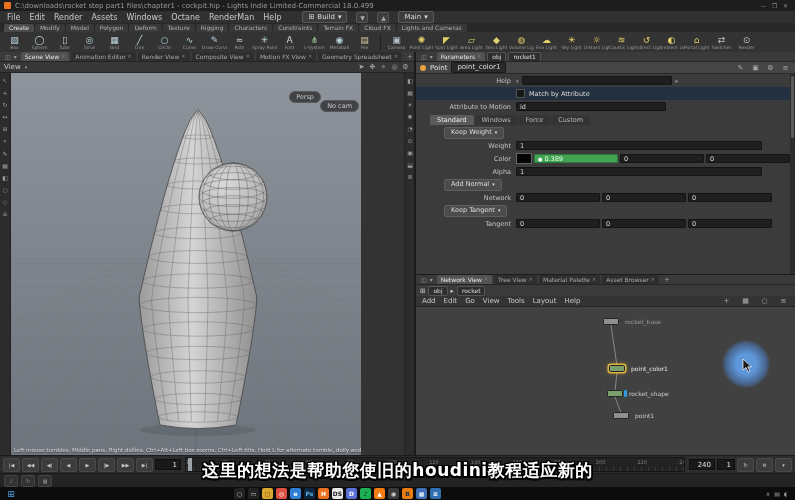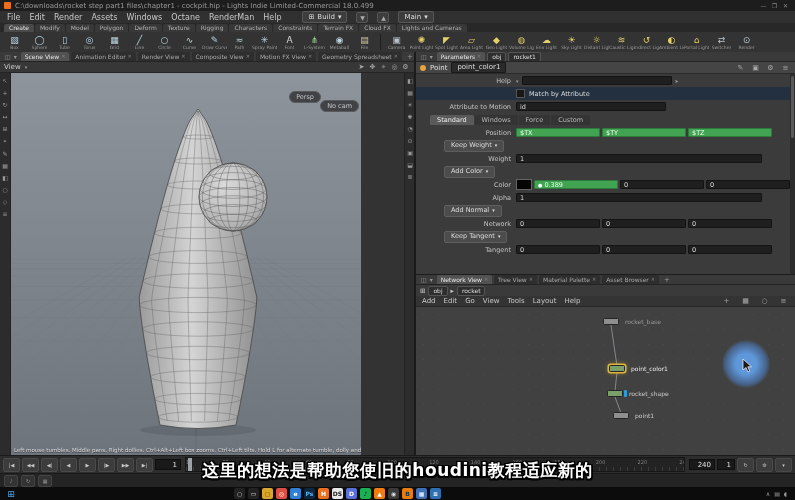--- a/index.html
+++ b/index.html
@@ -521,40 +521,28 @@
         </div>
         <div class="prow">
           <div class="ftabs" id="folder-tabs">
               <div class="ftab active">Standard</div>
               <div class="ftab">Windows</div>
               <div class="ftab">Force</div>
               <div class="ftab">Custom</div>
             </div>
         </div>
         <div class="prow">
-          <span class="plabel">Position</span>
-          <div class="pfield green w84">$TX</div>
-          <div class="pfield green w84">$TY</div>
-          <div class="pfield green w84">$TZ</div>
-        </div>
-        <div class="prow">
           <div class="pbtn">
             <span>Keep Weight</span>
             <span style="font-size:5px;">▾</span>
           </div>
         </div>
         <div class="prow">
           <span class="plabel">Weight</span>
           <div class="pfield w246">1</div>
-        </div>
-        <div class="prow">
-          <div class="pbtn">
-            <span>Add Color</span>
-            <span style="font-size:5px;">▾</span>
-          </div>
         </div>
         <div class="prow">
           <span class="plabel">Color</span>
           <div class="swatch"></div>
           <div class="pfield green w84">
             <span class="cdot">●</span><span>0.389</span>
           </div>
           <div class="pfield w84">0</div>
           <div class="pfield w84">0</div>
         </div>

